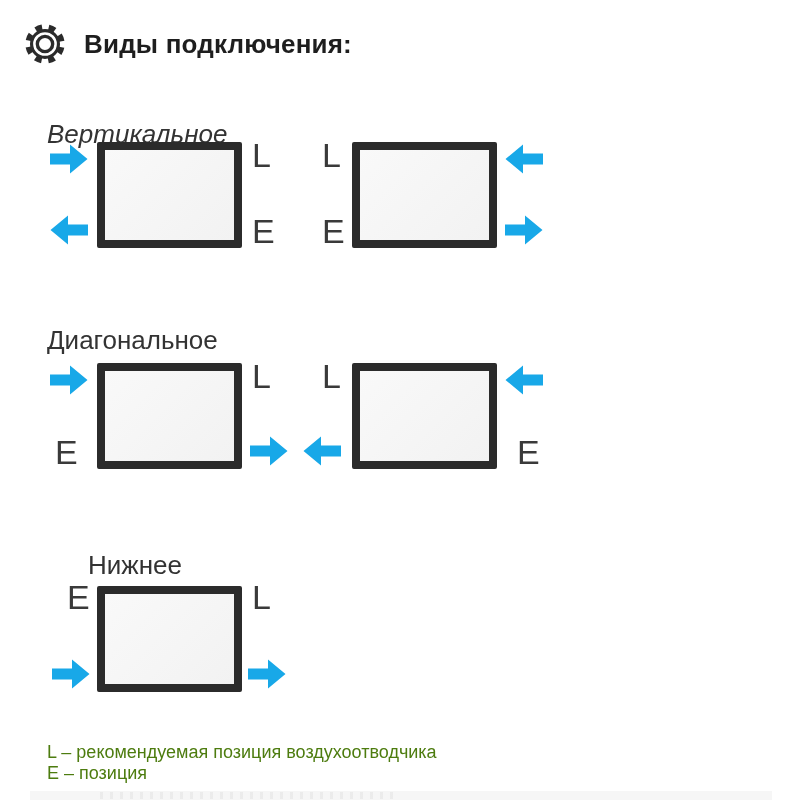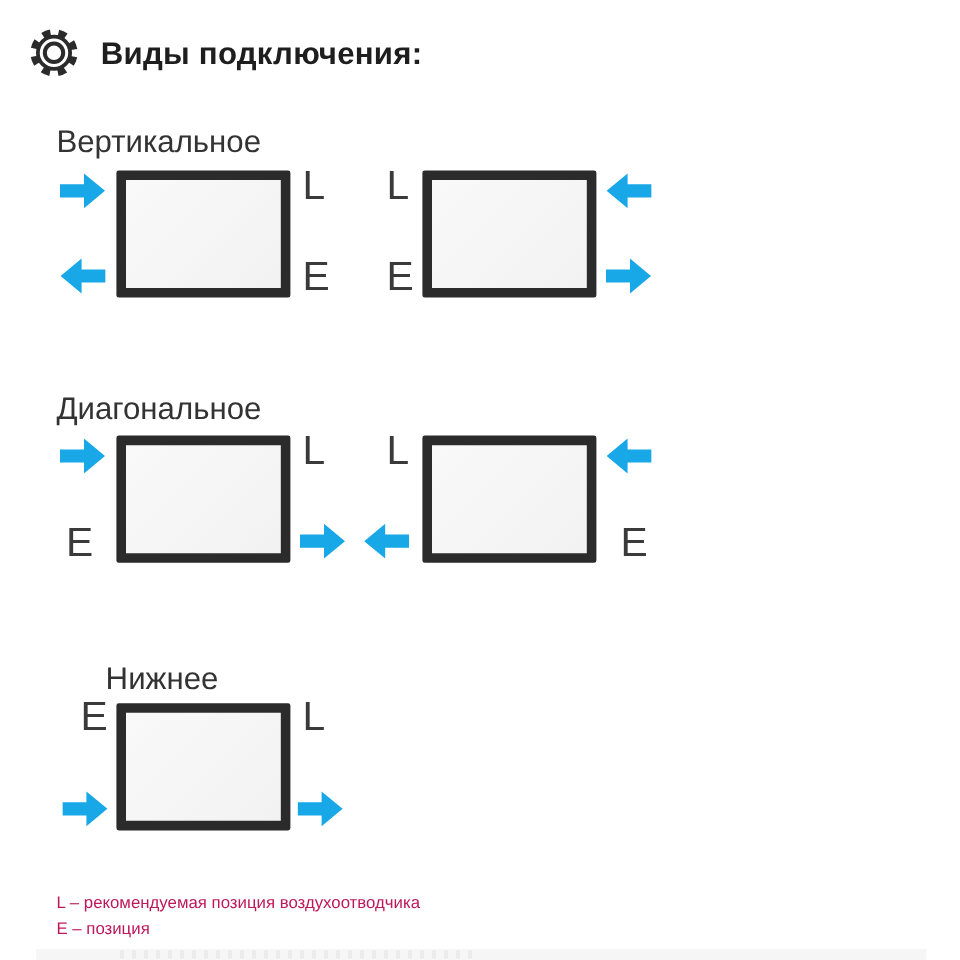--- a/index.html
+++ b/index.html
@@ -25,21 +25,21 @@
     letter-spacing: 0.2px;
     text-align: right;
   }
   .section-title {
     position: absolute;
     left: 47px;
     font-size: 26px;
     font-weight: 400;
     color: #333333;
   }
-  .st-1 { top: 103px; }
+  .st-1 { top: 119px; font-style: italic; }
   .st-2 { top: 325px; }
   .st-3 { top: 550px; margin-left: 41px; }
 
   .diagram {
     position: absolute;
     width: 250px;
     height: 108px;
   }
   .dg-1a { left: 45px;  top: 142px; }
   .dg-1b { left: 318px; top: 142px; }
@@ -71,23 +71,23 @@
     position: absolute;
     width: 38px;
     height: 30px;
     display: block;
   }
   .arr-left { transform: scaleX(-1); }
 
   .legend-line {
     position: absolute;
     left: 47px;
-    font-size: 14px;
+    font-size: 18px;
     line-height: 20px;
-    color: #be185d;
+    color: #4d7c0f;
     text-align: center;
   }
   .lg-1 { top: 742px; }
   .lg-2 { top: 763px; }
 
   .watermark {
     position: absolute;
     left: 30px; top: 791px;
     width: 742px; height: 9px;
     background: #f6f6f6;

